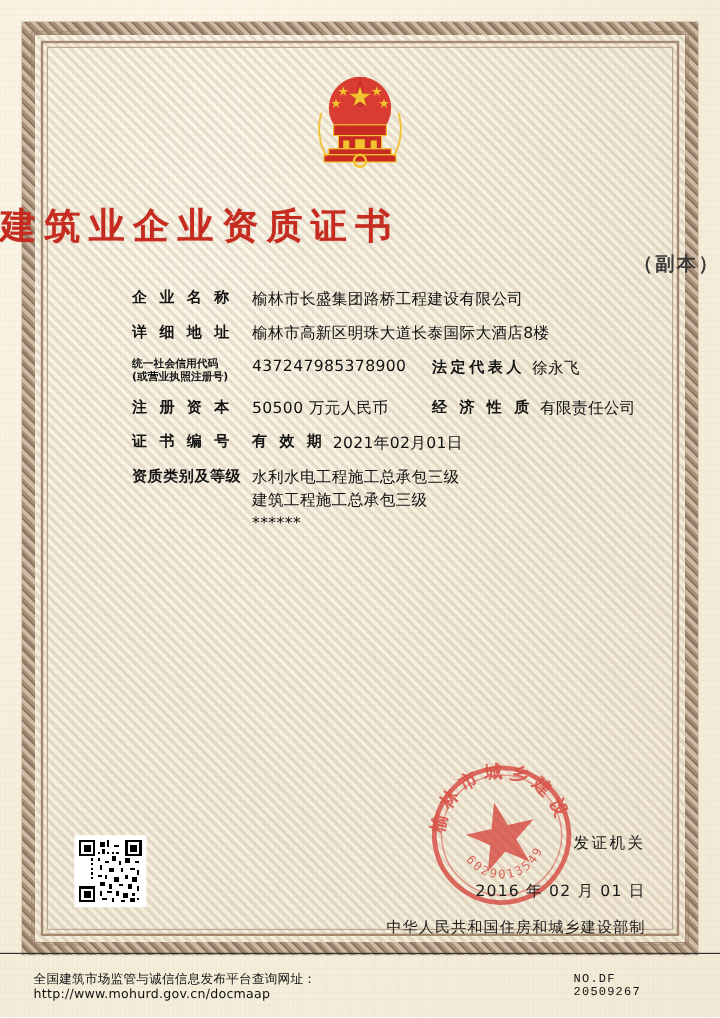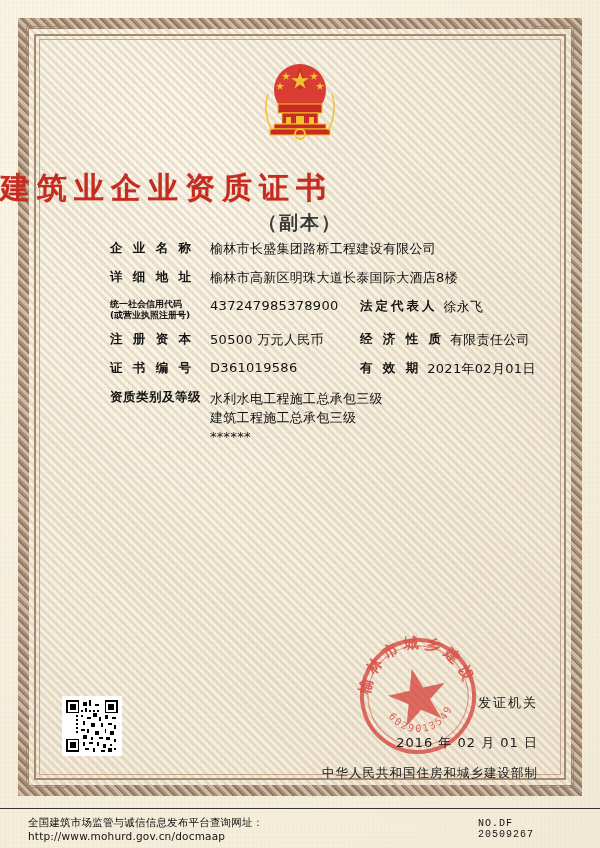--- a/index.html
+++ b/index.html
@@ -103,22 +103,22 @@
     font-size: 30px;
     font-weight: bold;
     letter-spacing: 7px;
     color: #c62b1f;
     text-shadow: 0 0 1px rgba(160,20,10,.35);
   }
   #subtitle {
     position: absolute;
     top: 210px;
     left: 0; right: 0;
-    text-align: center;
-    font-size: 19px;
+    text-align: right;
+    font-size: 16px;
     font-weight: bold;
     color: #3a3a3a;
     letter-spacing: 2px;
   }
 
   
   #fields {
     position: absolute;
     left: 78px;
     top: 240px;
@@ -227,21 +227,21 @@
     color: #1a1a1a;
     letter-spacing: 1px;
     white-space: nowrap;
   }
 
   
   #footer {
     position: absolute;
     left: 0; right: 0;
     bottom: 0;
-    height: 40px;
+    height: 54px;
     border-top: 1px solid #333;
     display: flex;
     align-items: center;
     justify-content: space-between;
     padding: 0 28px;
     box-sizing: border-box;
     background: transparent;
   }
   #footer-left {
     font-size: 10.5px;
@@ -341,21 +341,20 @@
       <div class="pair">
         <div class="value">50500 万元人民币</div>
         <div class="label-mid">经 济 性 质</div>
         <div class="value">有限责任公司</div>
       </div>
     </div>
 
     <div class="row">
       <div class="label">证 书 编 号</div>
       <div class="pair">
-        <div class="value">D361019586</div>
         <div class="label-mid">有 效 期</div>
         <div class="value">2021年02月01日</div>
       </div>
     </div>
 
     <div class="row">
       <div class="label" style="letter-spacing:0.5px;">资质类别及等级</div>
       <div class="value multi-line">
         <div>水利水电工程施工总承包三级</div>
         <div>建筑工程施工总承包三级</div>

